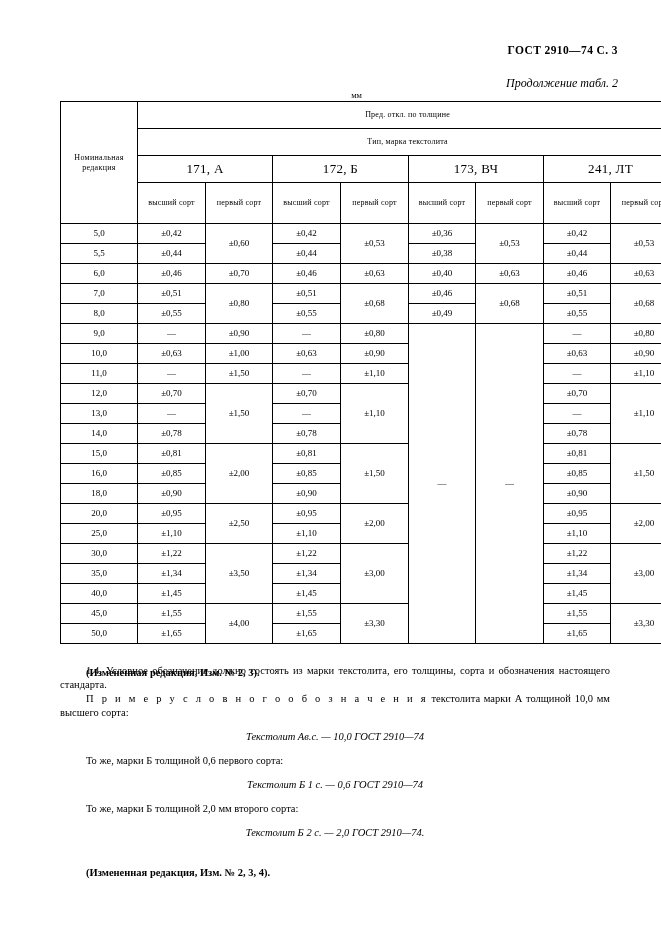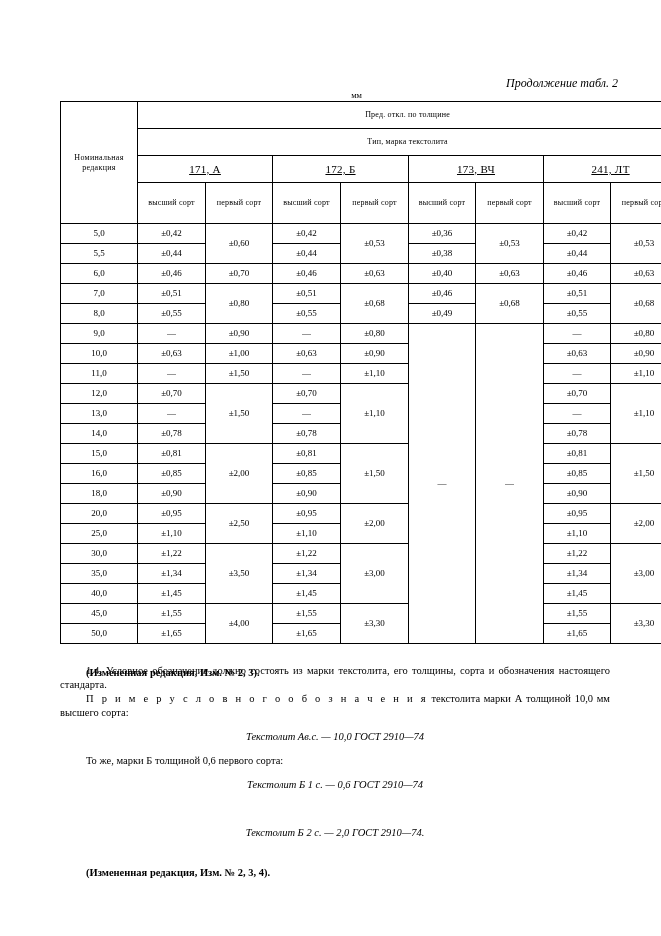--- a/index.html
+++ b/index.html
@@ -65,21 +65,21 @@
   table.gost td, table.gost th {
     border: 0.7px solid #000;
     text-align: center;
     vertical-align: middle;
     padding: 0;
     font-weight: normal;
     line-height: 1.15;
   }
   .hdr-cell { font-size: 8px; letter-spacing: 0.2px; }
   .hdr-tall { font-size: 8px; letter-spacing: 0.3px; }
-  .mark-cell { font-size: 11px; letter-spacing: 0.3px; text-decoration: underline; }
+  .mark-cell { font-size: 13px; letter-spacing: 0.3px; }
 
   
   .t-top  { border-top-width: 1.6px; }
   .t-bot  { border-bottom-width: 1.6px; }
   .t-left { border-left-width: 1.6px; }
   .t-right{ border-right-width: 1.6px; }
 
   td.num { font-size: 9px; height: 19px; }
   td.val { font-size: 9px; height: 19px; }
   .dash { font-size: 10px; }
@@ -101,20 +101,21 @@
   }
   .spaced {
     letter-spacing: 2.2px;
   }
 </style>
 </head>
 <body>
 
 <div class="page">
 
+  <div class="page-header">ГОСТ 2910—74 С. 3</div>
   <div class="cont-label">Продолжение табл. 2</div>
   <div class="unit-label">мм</div>
 
   <table class="gost">
     <colgroup>
       <col style="width:77px">
         <col style="width:68px">
         <col style="width:67px">
       <col style="width:68px">
         <col style="width:68px">
@@ -332,20 +333,23 @@
   </div>
 
   <div class="body-text center-it" style="top:730px;">Текстолит Ав.с. — 10,0 ГОСТ 2910—74</div>
 
   <div class="body-text" style="top:754px;">
     <div class="indent">То же, марки Б толщиной 0,6 первого сорта:</div>
   </div>
 
   <div class="body-text center-it" style="top:778px;">Текстолит Б 1 с. — 0,6 ГОСТ 2910—74</div>
 
+  <div class="body-text" style="top:802px;">
+    <div class="indent">То же, марки Б толщиной 2,0 мм второго сорта:</div>
+  </div>
 
   <div class="body-text center-it" style="top:826px;">Текстолит Б 2 с. — 2,0 ГОСТ 2910—74.</div>
 
   <div class="body-text" style="top:850px;">
     <div class="bold indent">(Измененная редакция, Изм. № 2, 3, 4).</div>
   </div>
 
 </div>
 
 </body></html>

